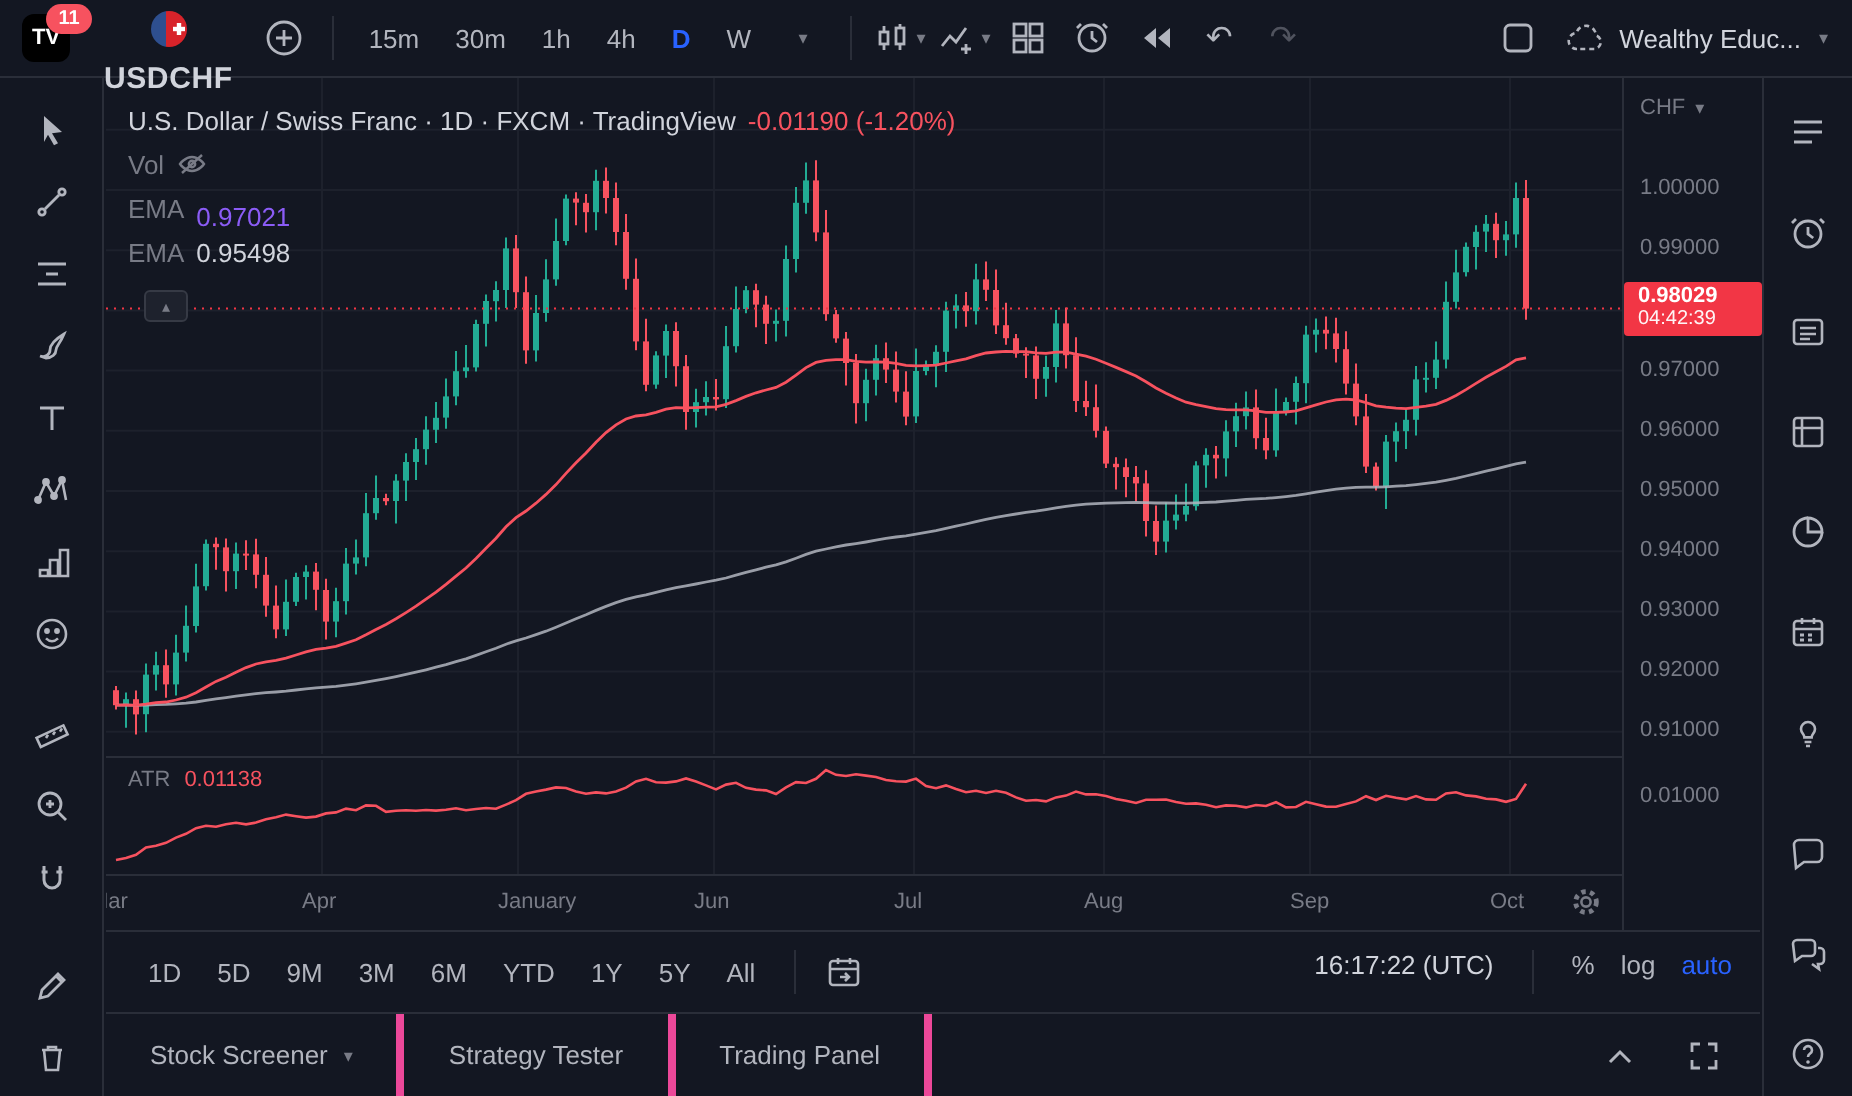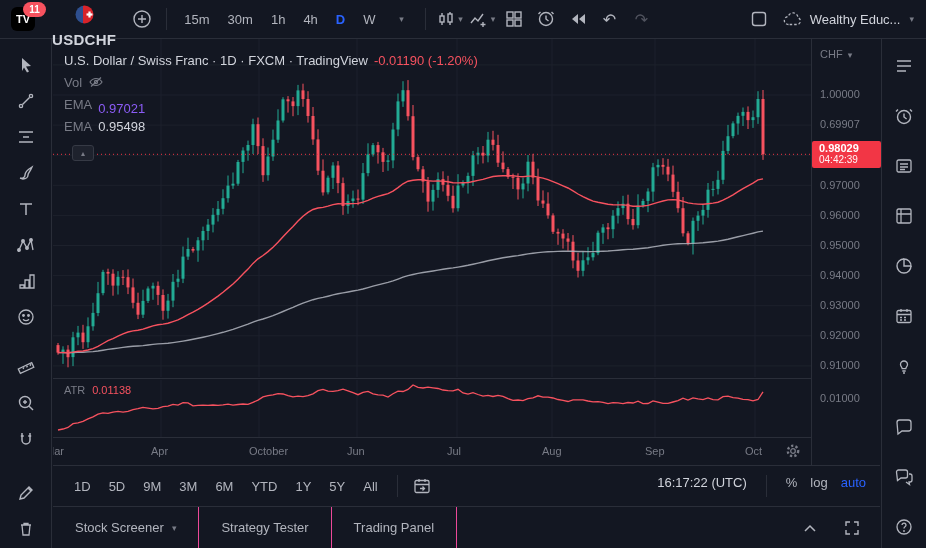--- a/index.html
+++ b/index.html
@@ -79,21 +79,21 @@
   .range-btn{padding:0 9px;height:24px;display:flex;align-items:center;color:#b2b5be;cursor:pointer;border-radius:4px;font-size:13px;}
   .bt-right{margin-left:auto;display:flex;gap:13px;padding-right:14px;}
   .clock{color:#d1d4dc;}
   .scale-mode{color:#b2b5be;cursor:pointer;}
   .scale-mode.active{color:#2962ff;}
 
   
   .tabsbar{position:absolute;left:53px;top:506px;width:827px;height:42px;border-top:1px solid #2a2e39;
     display:flex;align-items:center;background:#131722;box-sizing:border-box;}
   .tab{height:100%;display:flex;align-items:center;gap:6px;padding:0 22px;color:#b2b5be;cursor:pointer;
-    border-right:1px solid #ec4899;font-size:13px;}
+    border-right:4px solid #ec4899;font-size:13px;}
   .tabs-right{margin-left:auto;display:flex;align-items:center;gap:14px;padding-right:14px;}
 </style>
 </head>
 <body>
 
 <div class="topbar">
   <div class="tb-left">
     <div class="logo-wrap">
       <div class="logo-box">TV</div>
       <span class="notif">11</span>
@@ -701,35 +701,35 @@
     </div>
     <div class="time-axis" id="time-axis-labels">
       <span class="axis-gear">
         <svg width="16" height="16" viewBox="0 0 16 16" fill="none" stroke="#787b86">
           <circle cx="8" cy="8" r="5.2" stroke-width="2.4" stroke-dasharray="2.2 2.2"></circle>
           <circle cx="8" cy="8" r="2.3" stroke-width="1.3"></circle>
           </svg>
       </span>
     <span class="t-label" style="left: -8px;">Mar</span>
         <span class="t-label" style="left: 98px;">Apr</span>
-        <span class="t-label" style="left: 196px;">October</span>
+        <span class="t-label" style="left: 196px;">January</span>
         <span class="t-label" style="left: 294px;">Jun</span>
         <span class="t-label" style="left: 394px;">Jul</span>
         <span class="t-label" style="left: 489px;">Aug</span>
         <span class="t-label" style="left: 592px;">Sep</span>
         <span class="t-label" style="left: 692px;">Oct</span>
       </div>
   </div>
 
   <div class="scale">
     <div class="scale-cur">
       <span>CHF</span> <span class="caret">▾</span>
     </div>
     <div class="p-label" style="top:49px">1.00000</div>
-    <div class="p-label" style="top:79px">0.69907</div>
+    <div class="p-label" style="top:79px">0.99000</div>
     <div class="p-label" style="top:140px">0.97000</div>
     <div class="p-label" style="top:170px">0.96000</div>
     <div class="p-label" style="top:200px">0.95000</div>
     <div class="p-label" style="top:230px">0.94000</div>
     <div class="p-label" style="top:260px">0.93000</div>
     <div class="p-label" style="top:290px">0.92000</div>
     <div class="p-label" style="top:320px">0.91000</div>
     <div class="p-label" style="top:353px">0.01000</div>
     <div class="badge" id="last-price-badge" style="top: 102px;">
       <div>0.98029</div>

